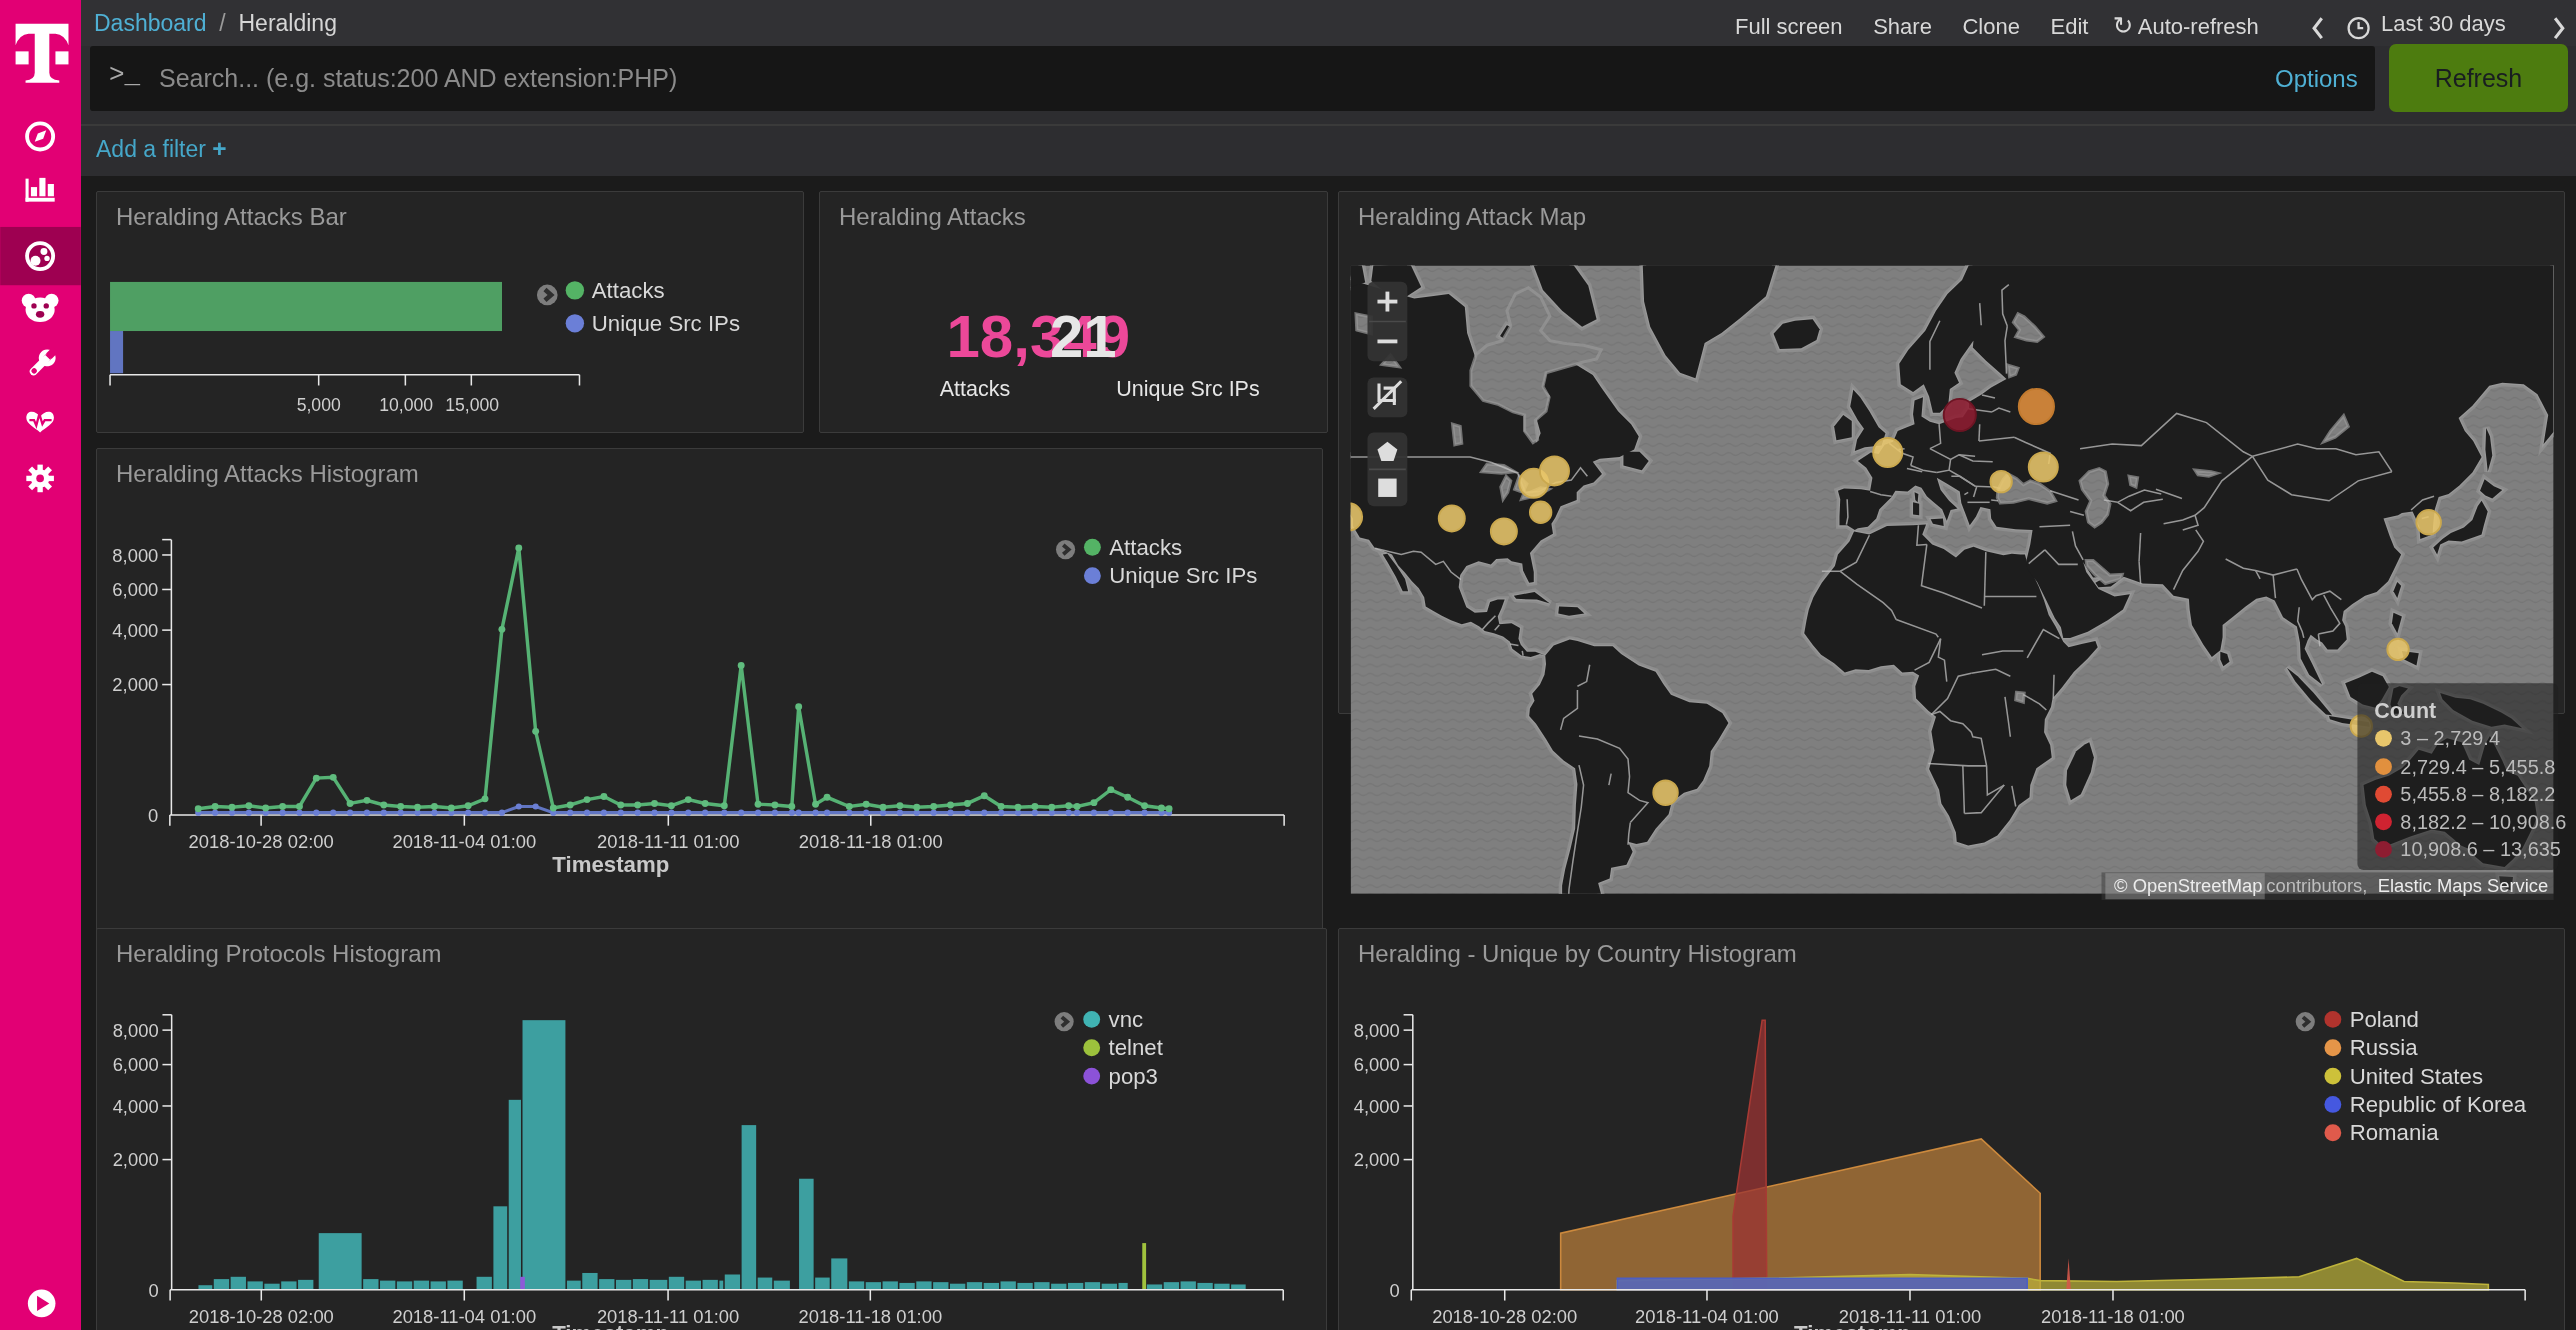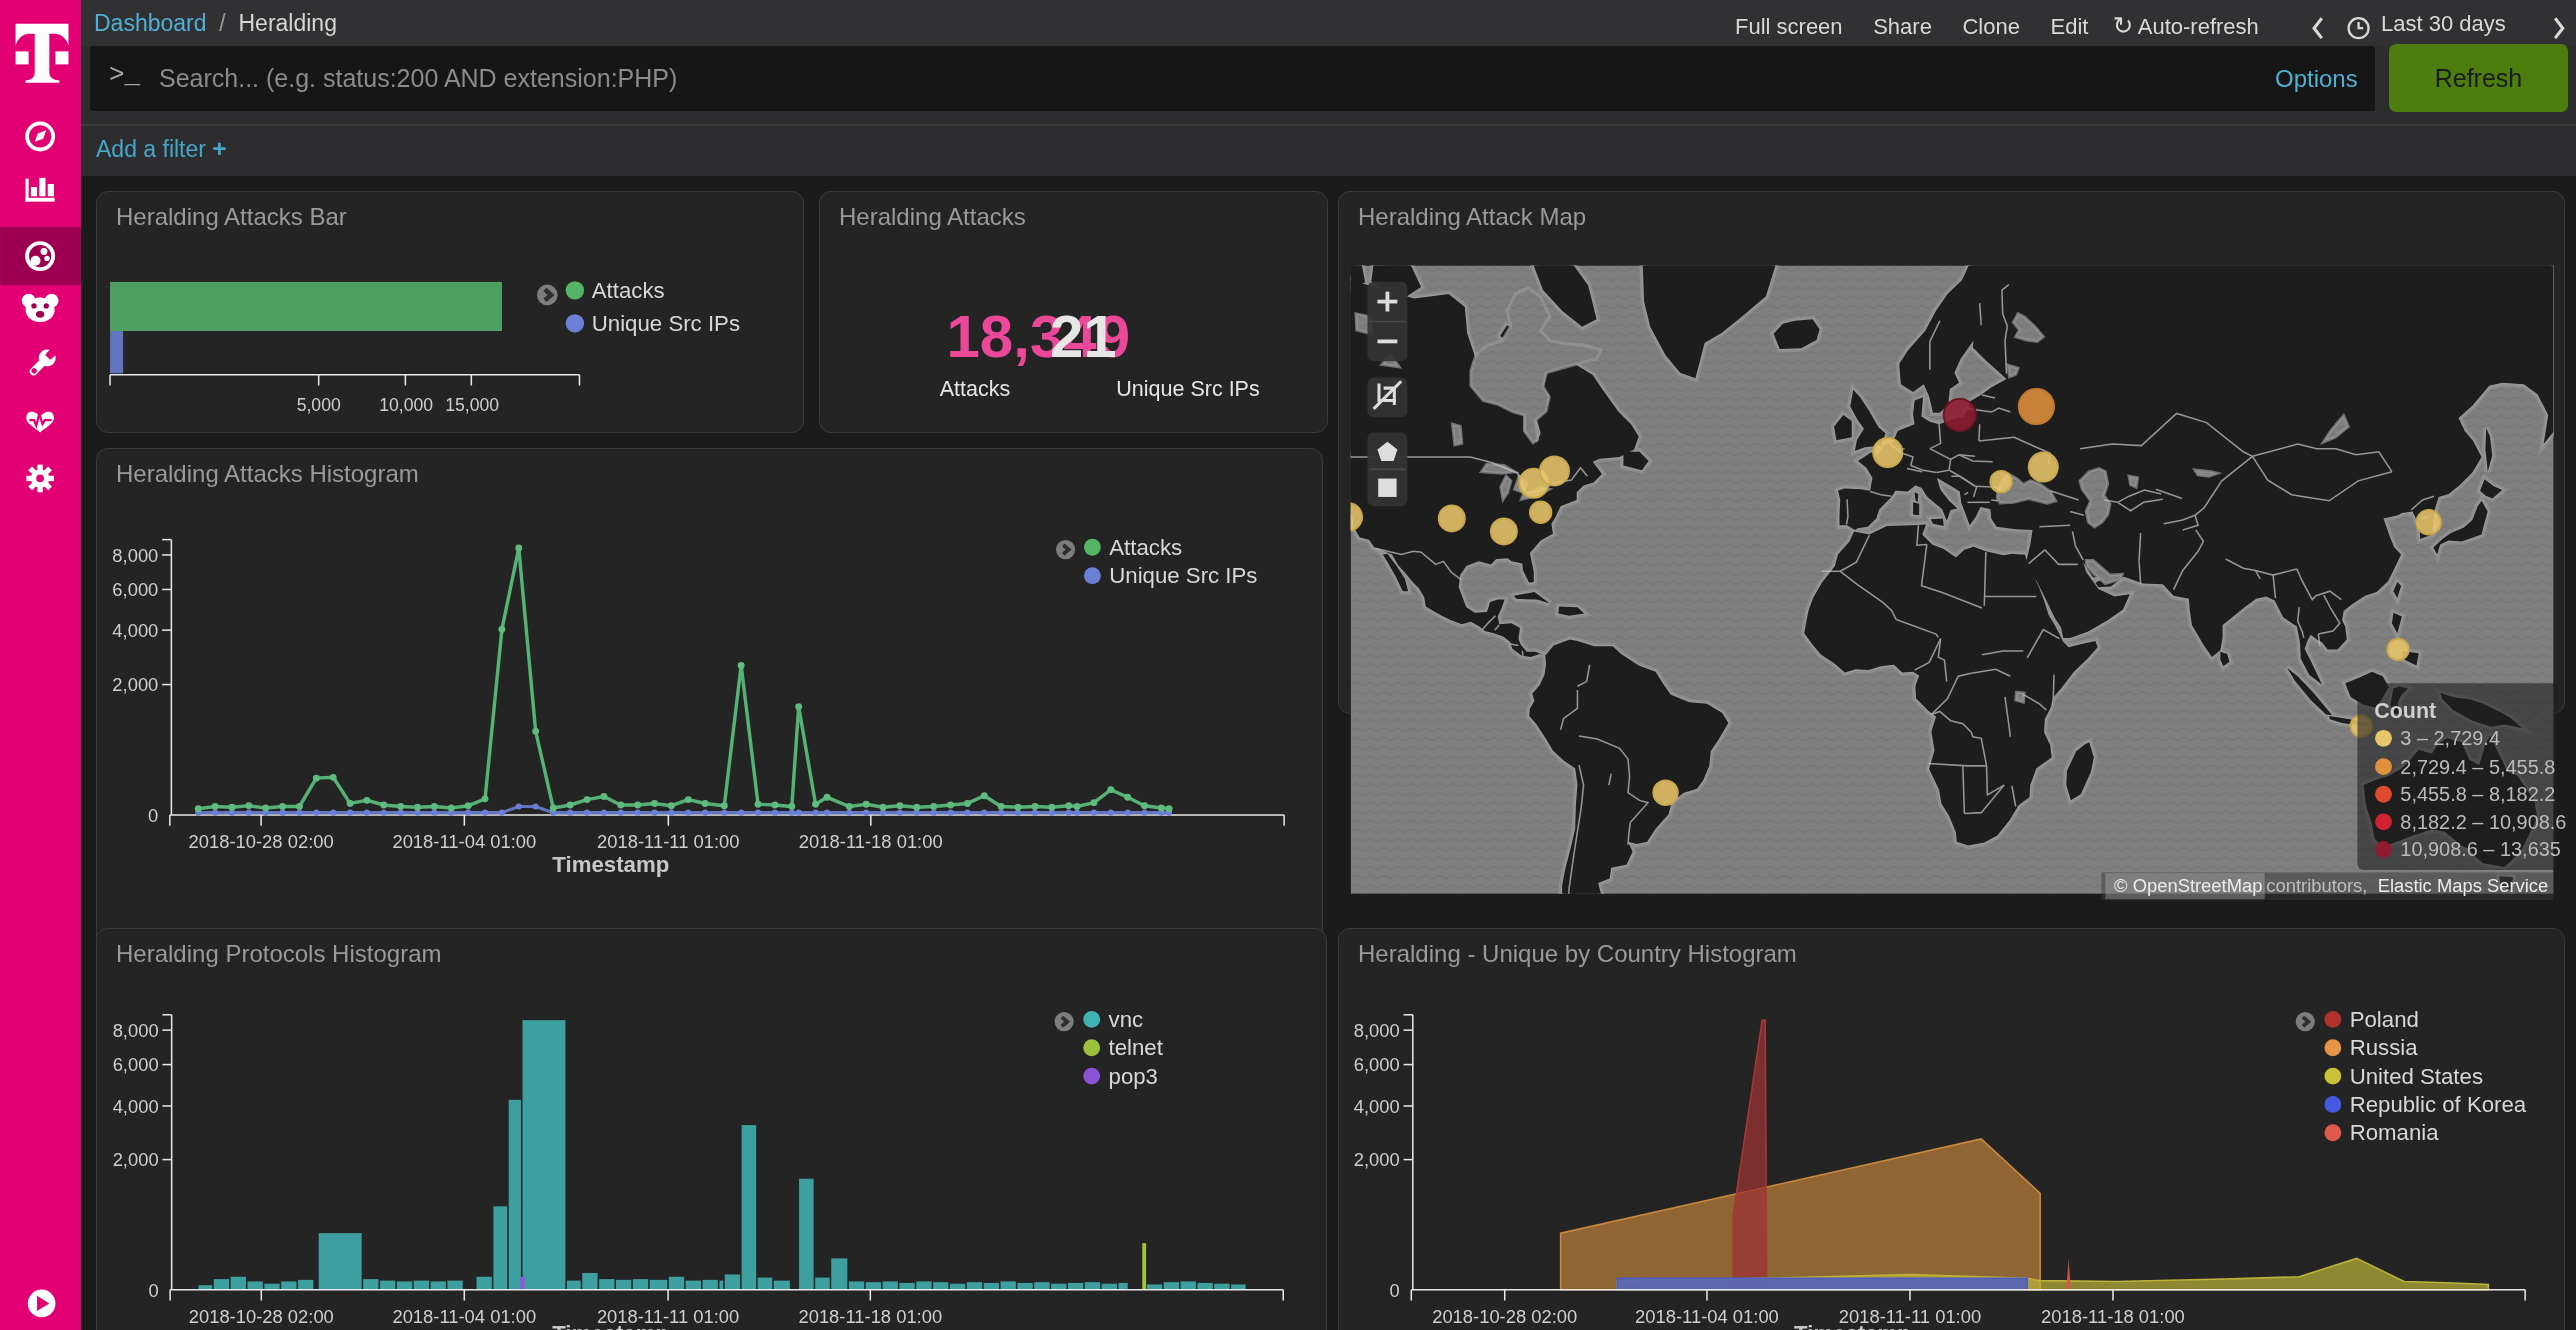--- a/index.html
+++ b/index.html
@@ -1,16 +1,16 @@
 <!DOCTYPE html>
 <html style="font-size:12.3px"><head><meta charset="utf-8"><style>
 *{margin:0;padding:0;box-sizing:border-box}
 body{width:2576px;height:1331px;background:#1b1b1b;font-family:"Liberation Sans",sans-serif;overflow:hidden;position:relative}
 .abs{position:absolute}
-.panel{position:absolute;background:#242424;border:0.8px solid #3b3b3b;border-radius:12px}
+.panel{position:absolute;background:#242424;border:0.8px solid #3b3b3b;border-radius:2px}
 .ptitle{position:absolute;left:19px;top:10.7px;font-size:24px;color:#9a9a9a}
 .legtxt{font-size:29px;fill:#d8d8d8}
 .axtxt{font-size:24px;fill:#cfcfcf}
 svg{position:absolute;left:0;top:0;overflow:visible}
 </style></head><body>
 
 <div class="abs" style="left:81px;top:0;width:2496px;height:46px;background:#313134"></div>
 <div class="abs" style="left:94px;top:10px;font-size:23px;color:#4fb0d4">Dashboard&nbsp;&nbsp;<span style="color:#9a9a9a">/</span>&nbsp;&nbsp;<span style="color:#d6d6d6">Heralding</span></div>
 <div class="abs" style="left:1735px;top:10.7px;font-size:22px;color:#d8d8d8;white-space:nowrap">Full screen&nbsp;&nbsp;&nbsp;&nbsp;&nbsp;Share&nbsp;&nbsp;&nbsp;&nbsp;&nbsp;Clone&nbsp;&nbsp;&nbsp;&nbsp;&nbsp;Edit&nbsp;&nbsp;&nbsp;&nbsp;<span style="font-size:24.5px">↻</span> Auto-refresh</div>
 <svg class="abs" style="left:2311px;top:15.3px" width="261" height="31" viewBox="0 0 340 40">

